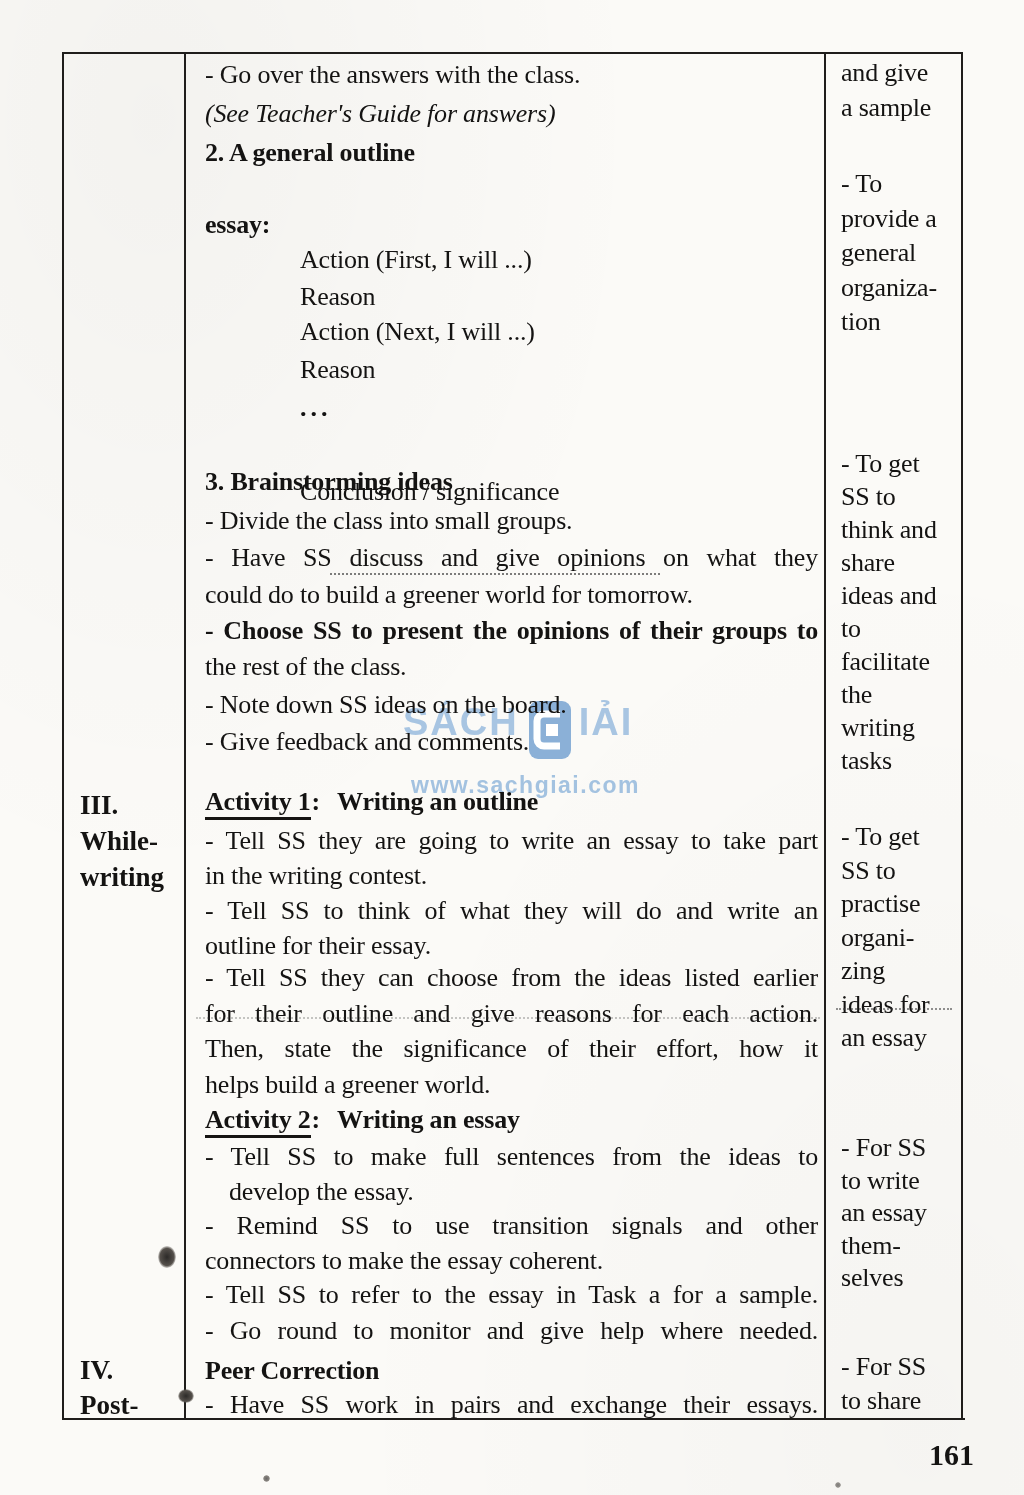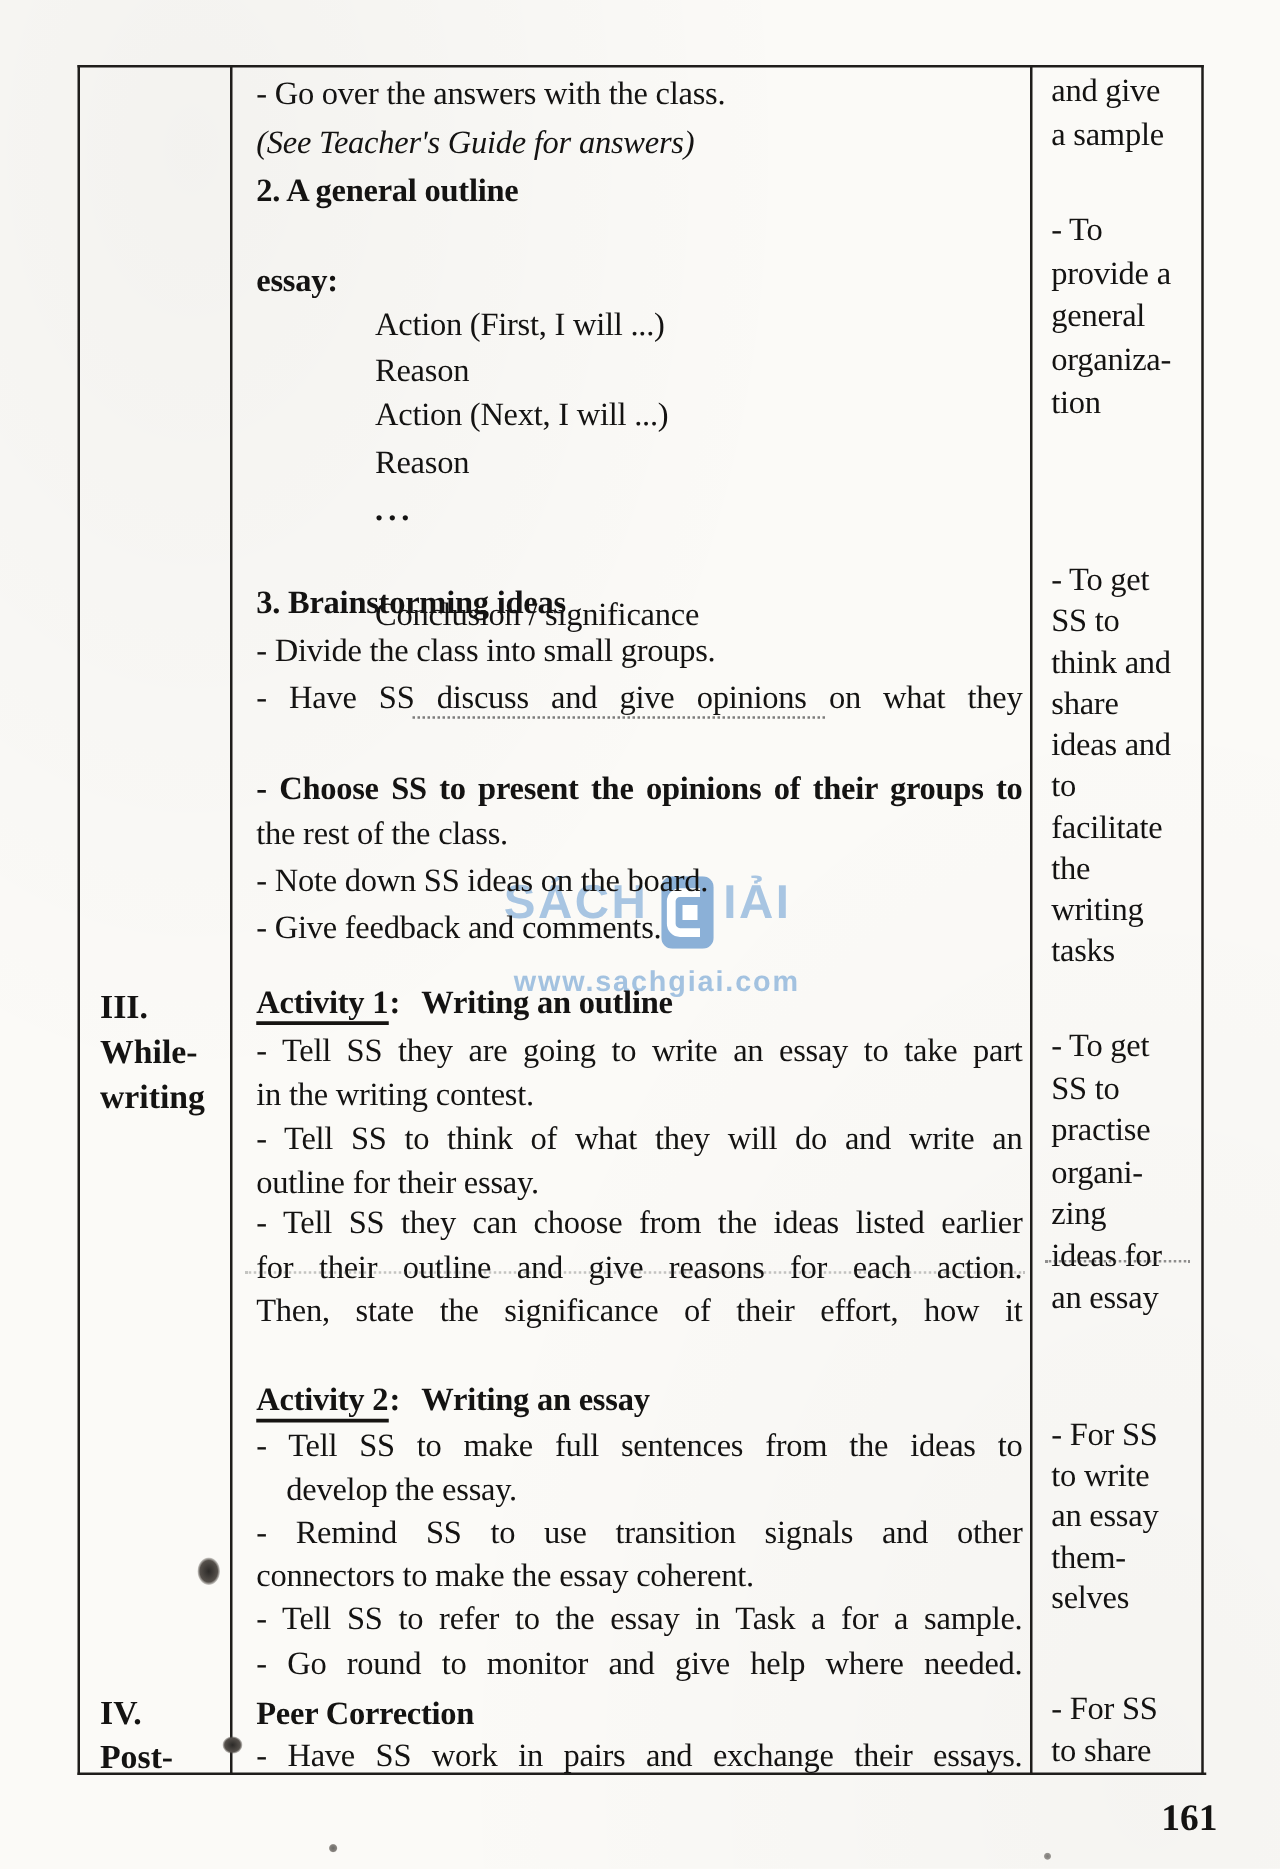--- a/index.html
+++ b/index.html
@@ -103,36 +103,38 @@
   <div class="mid" style="top:210px;font-weight:bold;">essay:</div>
   <div class="mid ind" style="top:245px;">Action (First, I will ...)</div>
   <div class="mid ind" style="top:282px;">Reason</div>
   <div class="mid ind" style="top:317px;">Action (Next, I will ...)</div>
   <div class="mid ind" style="top:355px;">Reason</div>
   <div class="mid ind dots" style="top:393px;">...</div>
   <div class="mid ind" style="top:429px;margin-top:48px;">Conclusion / significance</div>
   <div class="mid b" style="top:467px;">3. Brainstorming ideas</div>
   <div class="mid" style="top:506px;">- Divide the class into small groups.</div>
   <div class="mid j" style="top:543px;">- Have SS discuss and give opinions on what they</div>
+  <div class="mid" style="top:580px;">could do to build a greener world for tomorrow.</div>
   <div class="mid j" style="top:616px;font-weight:bold;">- Choose SS to present the opinions of their groups to</div>
   <div class="mid" style="top:652px;">the rest of the class.</div>
   <div class="mid" style="top:690px;">- Note down SS ideas on the board.</div>
   <div class="mid" style="top:727px;">- Give feedback and comments.</div>
 
   <div class="mid" style="top:787px;">
     <span class="b u">Activity 1</span><span class="b act-colon">:</span><span class="b act-title">Writing an outline</span>
   </div>
 
   <div class="mid j" style="top:826px;">- Tell SS they are going to write an essay to take part</div>
   <div class="mid" style="top:861px;">in the writing contest.</div>
   <div class="mid j" style="top:896px;">- Tell SS to think of what they will do and write an</div>
   <div class="mid" style="top:931px;">outline for their essay.</div>
   <div class="mid j" style="top:963px;">- Tell SS they can choose from the ideas listed earlier</div>
   <div class="mid j" style="top:999px;">for their outline and give reasons for each action.</div>
   <div class="mid j" style="top:1034px;">Then, state the significance of their effort, how it</div>
+  <div class="mid" style="top:1070px;">helps build a greener world.</div>
 
   <div class="mid" style="top:1105px;">
     <span class="b u">Activity 2</span><span class="b act-colon">:</span><span class="b act-title">Writing an essay</span>
   </div>
 
   <div class="mid j" style="top:1142px;">- Tell SS to make full sentences from the ideas to</div>
   <div class="mid" style="top:1177px;margin-left:24px;">develop the essay.</div>
   <div class="mid j" style="top:1211px;">- Remind SS to use transition signals and other</div>
   <div class="mid" style="top:1246px;">connectors to make the essay coherent.</div>
   <div class="mid j" style="top:1280px;">- Tell SS to refer to the essay in Task a for a sample.</div>

